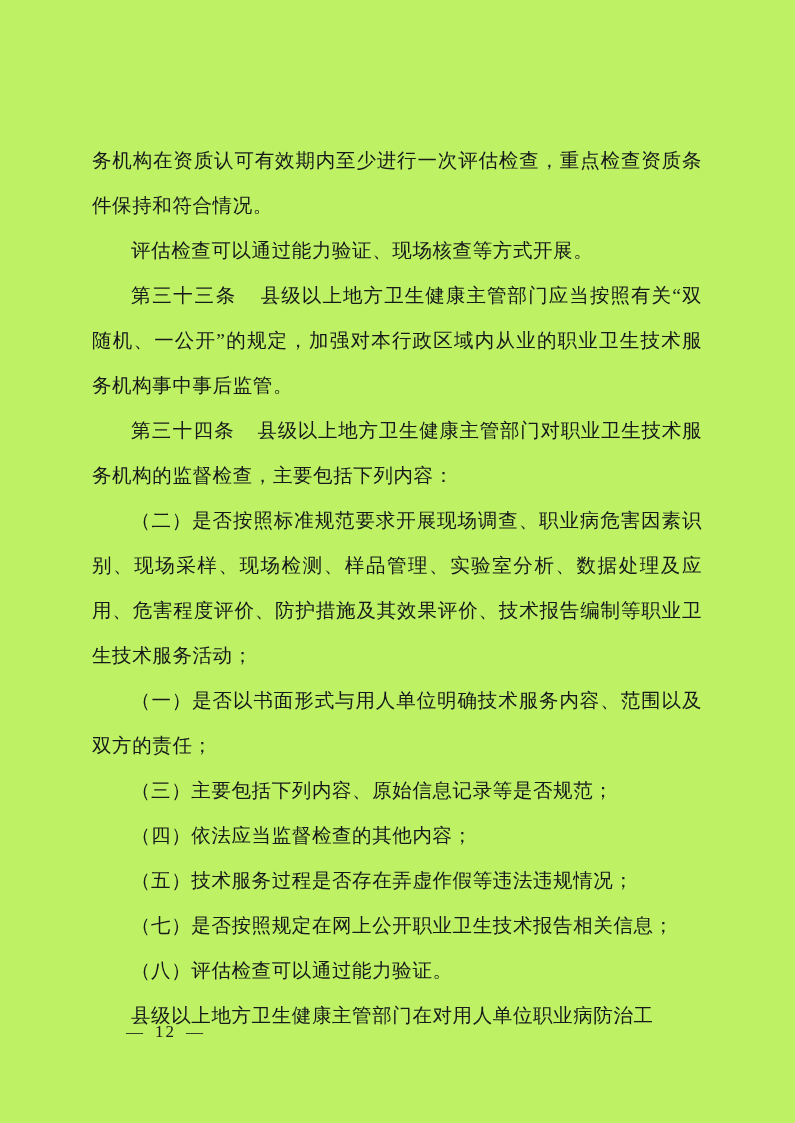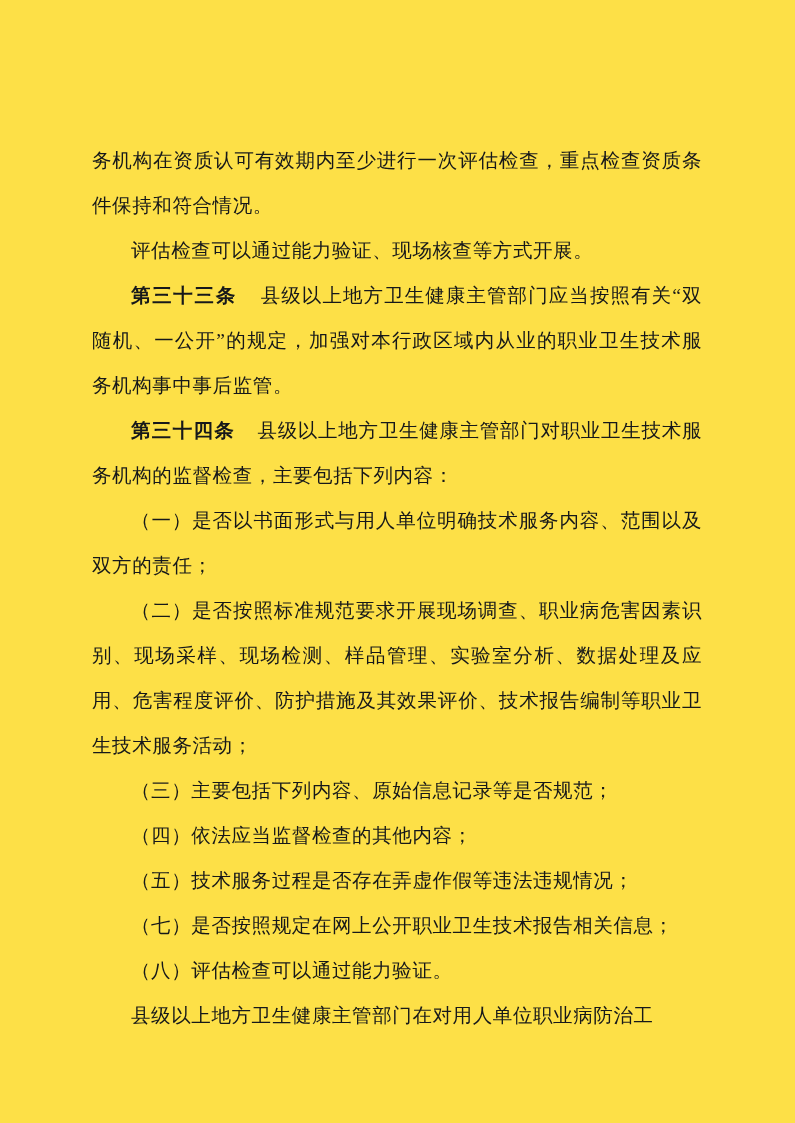--- a/index.html
+++ b/index.html
@@ -14,21 +14,21 @@
     color: #1a1a1a;
     position: relative;
     overflow: hidden;
   }
   .page {
     position: absolute;
     left: 0;
     top: 0;
     width: 795px;
     height: 1123px;
-    background: #fde047;
+    background: #bef264;
     box-sizing: border-box;
   }
   .content {
     position: absolute;
     left: 92px;
     top: 138px;
     width: 610px;
   }
   p.para {
     margin: 0 0 0 0;
@@ -37,21 +37,21 @@
     letter-spacing: 0.6px;
     text-align: justify;
     text-justify: inter-ideograph;
     color: #16181a;
     font-family: "Liberation Serif", "DejaVu Serif", serif;
   }
   p.indent {
     text-indent: 39px;
   }
   .bold-head {
-    font-weight: bold;
+    font-weight: normal;
     letter-spacing: 1.2px;
   }
   .footer {
     position: absolute;
     left: 0;
     top: 1022px;
     width: 795px;
     text-align: center;
     font-size: 17px;
     letter-spacing: 2px;
@@ -87,25 +87,25 @@
 
     <p class="para indent">
       <span class="bold-head">第三十三条</span>&nbsp;&nbsp;&nbsp;&nbsp;<span>县级以上地方卫生健康主管部门应当按照有关“双随机、一公开”的规定，加强对本行政区域内从业的职业卫生技术服务机构事中事后监管。</span>
     </p>
 
     <p class="para indent">
       <span class="bold-head">第三十四条</span>&nbsp;&nbsp;&nbsp;&nbsp;<span>县级以上地方卫生健康主管部门对职业卫生技术服务机构的监督检查，主要包括下列内容：</span>
     </p>
 
     <p class="para indent">
-      <span>（一）是否以书面形式与用人单位明确技术服务内容、范围以及双方的责任；</span>
+      <span>（二）是否按照标准规范要求开展现场调查、职业病危害因素识别、现场采样、现场检测、样品管理、实验室分析、数据处理及应用、危害程度评价、防护措施及其效果评价、技术报告编制等职业卫生技术服务活动；</span>
     </p>
 
     <p class="para indent">
-      <span>（二）是否按照标准规范要求开展现场调查、职业病危害因素识别、现场采样、现场检测、样品管理、实验室分析、数据处理及应用、危害程度评价、防护措施及其效果评价、技术报告编制等职业卫生技术服务活动；</span>
+      <span>（一）是否以书面形式与用人单位明确技术服务内容、范围以及双方的责任；</span>
     </p>
 
     <p class="para indent">
       <span>（三）主要包括下列内容、原始信息记录等是否规范；</span>
     </p>
 
     <p class="para indent">
       <span>（四）依法应当监督检查的其他内容；</span>
     </p>
 
@@ -121,14 +121,19 @@
     <p class="para indent">
       <span>（八）评估检查可以通过能力验证。</span>
     </p>
 
     <p class="para indent">
       <span>县级以上地方卫生健康主管部门在对用人单位职业病防治工</span>
     </p>
 
   </div>
 
+  <div class="footer">
+    <span class="footer-inner">
+      <span class="dash">—</span><span class="page-number">12</span><span class="dash">—</span>
+    </span>
+  </div>
 
 </div>
 
 </body></html>

